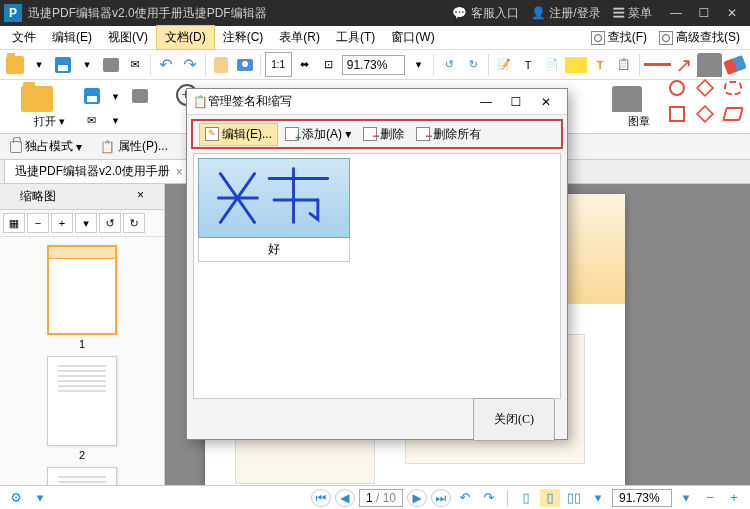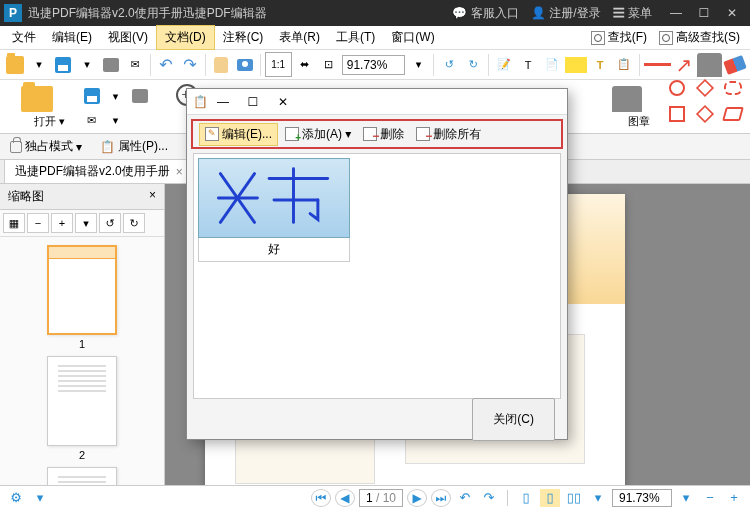--- a/index.html
+++ b/index.html
@@ -63,21 +63,21 @@
 .lockicon::before { content: ""; position: absolute; top: -5px; left: 2px; width: 6px; height: 5px; border: 1px solid #888; border-bottom: none; border-radius: 3px 3px 0 0; }
 
 
 .tabbar { background: #eee; height: 24px; display: flex; align-items: flex-end; border-bottom: 1px solid #ccc; }
 .tab { background: #fff; border: 1px solid #ccc; border-bottom: none; padding: 3px 10px; margin-left: 4px; display: flex; align-items: center; gap: 6px; }
 .tab .x { cursor: pointer; color: #888; }
 
 
 .main { display: flex; height: 335px; }
 .sidebar { width: 165px; background: #fafafa; border-right: 1px solid #ccc; display: flex; flex-direction: column; }
-.sidehdr { background: #eee; padding: 4px 8px; border-bottom: 1px solid #ccc; display: flex; justify-content: space-between; }
+.sidehdr { background: #eee; padding: 4px 20px; border-bottom: 1px solid #ccc; display: flex; justify-content: space-between; }
 .sidetools { display: flex; gap: 2px; padding: 3px; border-bottom: 1px solid #ddd; }
 .sidetools .tb { width: 22px; height: 20px; border: 1px solid #ccc; display: flex; align-items: center; justify-content: center; cursor: pointer; font-size: 11px; background: #fff; }
 .thumbs { flex: 1; overflow-y: auto; padding: 8px; display: flex; flex-direction: column; align-items: center; gap: 6px; }
 .thumb { text-align: center; }
 .thumb .page { width: 70px; height: 90px; background: #fff; border: 1px solid #ccc; box-shadow: 1px 1px 3px rgba(0,0,0,0.1); position: relative; }
 .thumb.sel .page { border: 2px solid #f4a942; }
 .thumb .page .hdr { height: 12px; background: #fde4b8; border-bottom: 1px solid #f4a942; }
 .thumb .num { margin-top: 3px; font-size: 11px; }
 .thumb .lines { padding: 8px 10px; }
 .thumb .lines div { height: 2px; background: #ddd; margin-bottom: 3px; }
@@ -98,21 +98,21 @@
 .dlgtoolbar .di { width: 14px; height: 14px; background: #fff; border: 1px solid #888; position: relative; }
 .dlgtoolbar .di.add::after { content: "+"; position: absolute; bottom: -3px; right: -3px; color: #2a8f2a; font-weight: bold; font-size: 10px; }
 .dlgtoolbar .di.edit::after { content: "✎"; position: absolute; top: 0; left: 2px; font-size: 9px; color: #d08020; }
 .dlgtoolbar .di.del::after { content: "−"; position: absolute; bottom: -3px; right: -3px; color: #d04040; font-weight: bold; }
 .dlgbody { flex: 1; background: #fff; margin: 0 6px; border: 1px solid #ccc; padding: 4px; display: flex; flex-wrap: wrap; align-content: flex-start; gap: 4px; }
 .sigitem { width: 152px; text-align: center; }
 .sigitem .sig { width: 152px; height: 80px; background: linear-gradient(180deg, #cfe6f5, #a8d0ec); border: 1px solid #7ab; display: flex; align-items: center; justify-content: center; }
 .sigitem .sig svg { width: 100%; height: 100%; }
 .sigitem .cap { padding: 3px; border: 1px solid #ccc; border-top: none; }
 .dlgfoot { height: 40px; display: flex; align-items: center; justify-content: flex-end; padding: 0 12px; }
-.dlgfoot button { padding: 12px 20px; cursor: pointer; background: #f0f0f0; border: 1px solid #aaa; border-radius: 2px; }
+.dlgfoot button { padding: 12px 20px; cursor: pointer; background: #f0f0f0; border: 1px solid #aaa; border-radius: 2px; font-family: Liberation Serif, serif; }
 
 
 .statusbar { position: absolute; bottom: 0; left: 0; right: 0; height: 24px; background: #fff; border-top: 1px solid #ccc; display: flex; align-items: center; padding: 0 6px; gap: 4px; }
 .statusbar .sb { width: 20px; height: 18px; display: flex; align-items: center; justify-content: center; cursor: pointer; color: #2a8fd4; font-size: 13px; }
 .statusbar .spc { flex: 1; }
 .statusbar .pgfield { border: 1px solid #aaa; padding: 1px 6px; }
 .statusbar .zoomf { border: 1px solid #aaa; padding: 1px 6px; width: 60px; }
 .statusbar .navbtn { width: 20px; height: 18px; border: 1px solid #ccc; border-radius: 50%; display: flex; align-items: center; justify-content: center; cursor: pointer; color: #2a8fd4; }
 </style>
 </head>
@@ -327,20 +327,21 @@
       <div class="dochdr"></div>
       <div class="phold" style="top:140px;left:200px;width:180px;height:130px"></div>
       <div class="phold" style="top:200px;left:30px;width:140px;height:90px"></div>
     </div>
   </div>
 </div>
 
 <div class="dialog">
   <div class="dlgtitle">
     <span>📋</span>
+    <span class="t">管理签名和缩写</span>
     <span class="wb">—</span>
     <span class="wb">☐</span>
     <span class="wb">✕</span>
   </div>
   <div class="dlgtoolbar">
     <div class="dbtn active">
         <div class="di edit"></div>
         <span>编辑(E)...</span>
       </div>
     <div class="dbtn">

